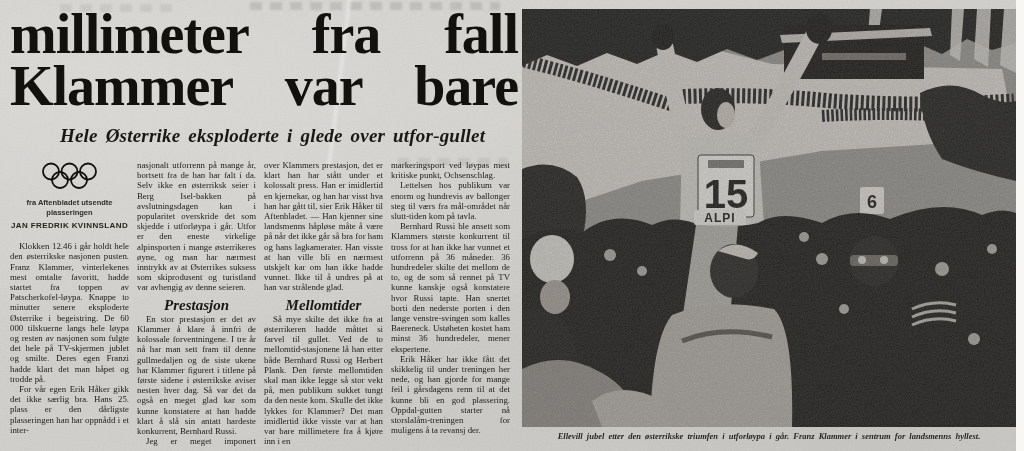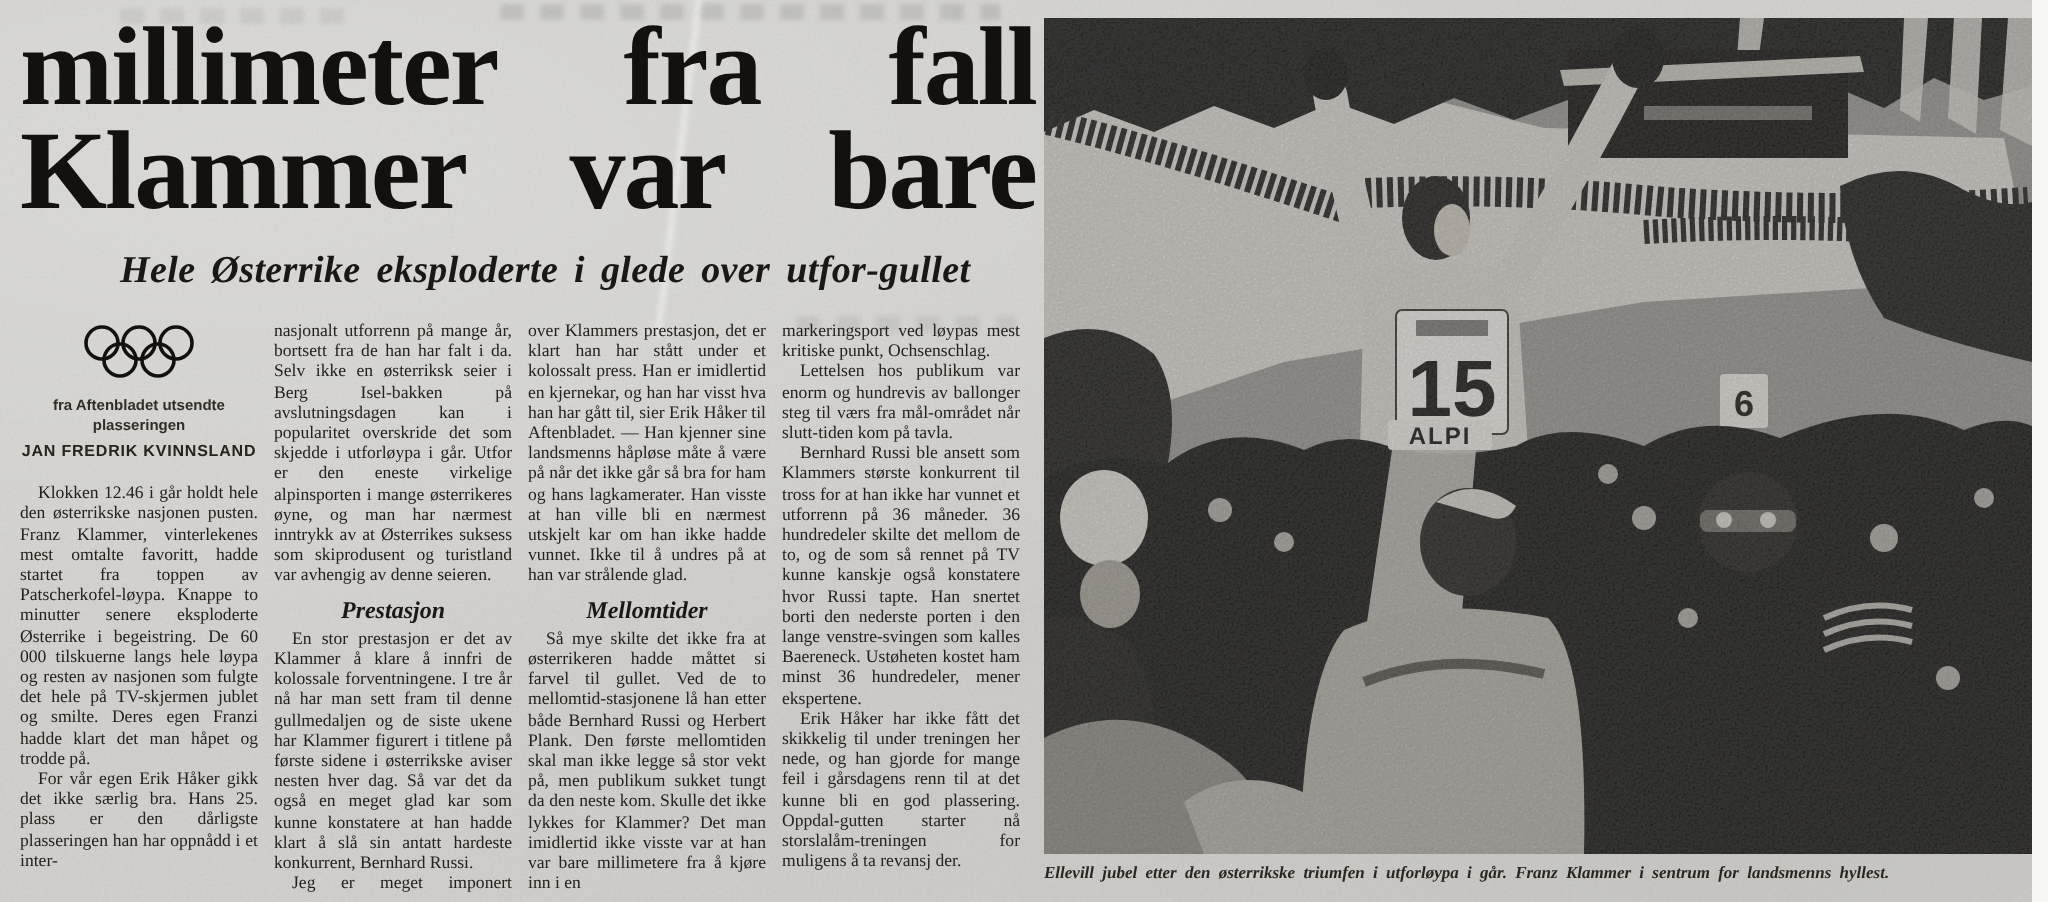--- a/index.html
+++ b/index.html
@@ -26,33 +26,33 @@
   .headline { font-weight:bold; font-size:56px; line-height:52px; color:#14120f; letter-spacing:-1px; }
   .hl-line { display:block; width:100%; text-align:justify; text-align-last:justify; white-space:nowrap2; }
   .subhead { margin:13px 0 0 50px; font-style:italic; font-weight:bold; font-size:19px;
     color:#1b1916; word-spacing:3px; letter-spacing:.2px; }
 
   .cols { display:flex; gap:8px; margin-top:13px; }
   .col { width:119px; font-size:8.8px; line-height:10.2px; text-align:justify; color:#26231f; }
   .col p.para { margin:0; }
   .col p.para.indent { text-indent:9px; }
   .col p.para.spread { text-align-last:justify; }
-  .col .col-heading { text-align:center; font-style:italic; font-weight:bold; font-size:12px;
+  .col .col-heading { text-align:center; font-style:italic; font-weight:bold; font-size:15px;
     margin:7px 0 4px; color:#1b1916; }
 
   .byline-block { text-align:center; margin-bottom:10px; }
   .rings { display:block; margin:2px auto 8px; }
   .byline-small { font-family:"Liberation Sans", sans-serif; font-weight:bold; font-size:7.5px;
     line-height:9.5px; color:#33302b; }
   .byline-author { font-family:"Liberation Sans", sans-serif; font-weight:bold; font-size:8px;
     letter-spacing:.4px; margin-top:4px; color:#29261f; }
 
   .photo { position:absolute; left:522px; top:9px; width:494px; height:418px; }
   .photo svg { display:block; width:494px; height:418px; }
-  .caption { position:absolute; left:522px; top:431px; width:494px; 
+  .caption { position:absolute; left:522px; top:431px; width:494px; text-align:center;
     font-style:italic; font-weight:bold; font-size:8.5px; color:#2b2823; word-spacing:2px; }
 </style>
 </head>
 <body>
 
 <div class="paper">
 
   <div class="ghost g1"></div>
   <div class="ghost g2"></div>
   <div class="ghost g3"></div>

